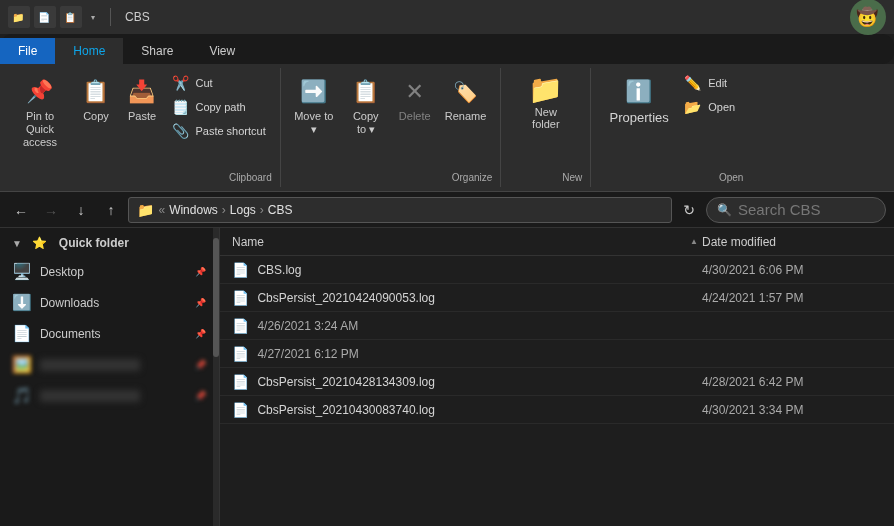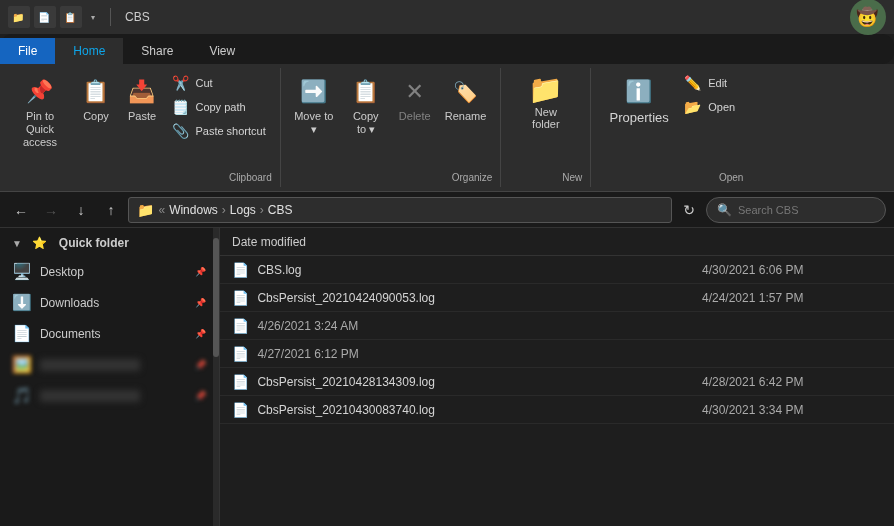--- a/index.html
+++ b/index.html
@@ -597,21 +597,21 @@
     <span class="path-separator">«</span>
     <span class="path-segment">Windows</span>
     <span class="path-separator">›</span>
     <span class="path-segment">Logs</span>
     <span class="path-separator">›</span>
     <span class="path-segment">CBS</span>
   </div>
   <button class="nav-btn address-refresh">↻</button>
   <div class="search-box">
     <span style="font-size:12px;">🔍</span>
-    <span style="color:#777; font-size:11px;">Search CBS</span>
+    <span style="color:#777; font-size:15px;">Search CBS</span>
   </div>
 </div>
 
 <div class="main-content">
 
   <div class="sidebar">
     <div class="sidebar-scrollbar">
       <div class="sidebar-scroll-thumb"></div>
     </div>
 
@@ -646,20 +646,24 @@
     </div>
     <div class="blurred-item">
       <span style="font-size:16px; filter:blur(2px);">🎵</span>
       <div class="blurred-text"></div>
       <span style="font-size:9px; color:#555; margin-left:auto; filter:blur(2px);">📌</span>
     </div>
   </div>
 
   <div class="file-list">
     <div class="file-list-header">
+      <div class="col-name">
+        <span>Name</span>
+        <span class="sort-arrow">▲</span>
+      </div>
       <div class="col-date">Date modified</div>
     </div>
 
     <div id="file-rows-container">
         <div class="file-row">
       <span class="file-icon">📄</span>
       <span class="file-name">CBS.log</span>
       <span class="file-date">4/30/2021 6:06 PM</span>
     </div>
         <div class="file-row">

